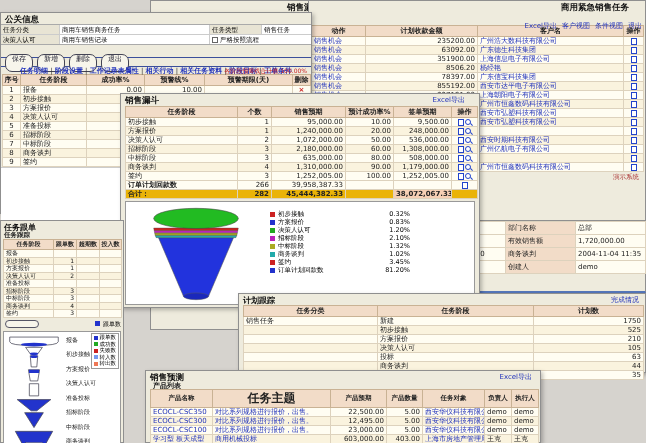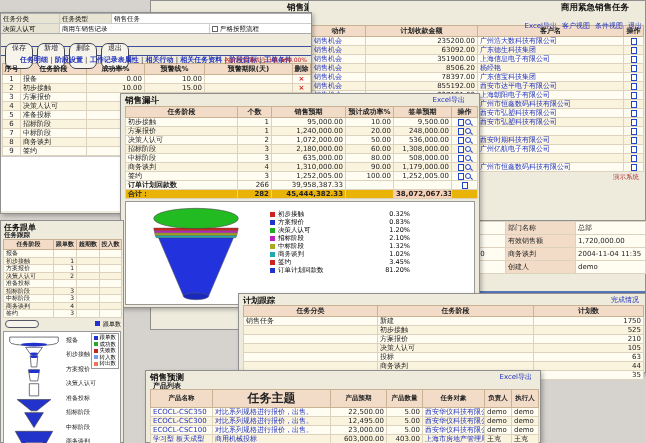--- a/index.html
+++ b/index.html
@@ -15,21 +15,21 @@
            overflow:hidden;white-space:nowrap;height:8px;line-height:8px;}
   .grid tr.alt td{background:#faf3de;}
   .grid tr.tot td{background:#eab308;font-weight:bold;}
   .hl{background:#f6cfb4 !important;}
   .num{text-align:right;}
   .ctr{text-align:center;}
   .lk{color:#2233bb;}
   .red{color:#cc2222;}
   .demo-tag{color:#aa3333;font-size:6.5px;}
   .btn{display:inline-block;border:1px solid #445;border-radius:7px;background:#f7f5eb;
-       font-size:7px;padding:0 6px;height:26px;line-height:9px;color:#223;margin-right:4px;}
+       font-size:7px;padding:0 6px;height:18px;line-height:9px;color:#223;margin-right:4px;}
   .cbx{display:inline-block;width:6px;height:6px;border:1px solid #666;background:#fff;vertical-align:middle;margin-right:2px;}
   .doc-icon{display:inline-block;width:6px;height:7px;border:1px solid #2244cc;background:#fff;vertical-align:middle;}
   .mag-icon{display:inline-block;width:6px;height:6px;border:1px solid #2244cc;border-radius:50%;background:#fff;
             vertical-align:middle;margin-left:1px;position:relative;}
   .mag-icon::after{content:"";position:absolute;left:4px;top:4px;width:3px;height:1px;background:#2244cc;transform:rotate(45deg);}
   .x-del{color:#cc2222;font-weight:bold;font-size:7px;}
   .leg-sq{display:inline-block;width:5px;height:5px;margin-right:3px;}
   .tabbar{border-top:1px solid #3b4f9b;border-bottom:1px solid #3b4f9b;text-align:center;}
   .tab{color:#2233bb;font-weight:bold;font-size:7px;}
   .tabsep{color:#333;font-size:7px;}
@@ -154,22 +154,24 @@
             <td class="num"></td>
             <td><span class="lk">广州市恒鑫数码科技有限公司</span></td>
             <td class="ctr"><span class="doc-icon"></span></td>
           </tr>
         </tbody>
       </table>
     <div style="text-align:right;padding-right:6px;" class="demo-tag">演示系统</div>
   </div>
 
   <div class="win" style="left:0;top:12px;width:312px;height:202px;z-index:3;">
+    <div class="wtitle" style="height:11px;padding:1px 0 0 4px;">公关信息</div>
     <div style="display:flex;height:10px;border-top:1px solid #aaa;background:#fff;">
       <div style="width:58px;background:#e8e4d4;font-size:6.5px;padding:1px 2px;">任务分类</div>
+      <div style="width:150px;font-size:6.5px;padding:1px 2px;border-left:1px solid #ccc;">商用车销售商务任务</div>
       <div style="width:52px;background:#e8e4d4;font-size:6.5px;padding:1px 2px;border-left:1px solid #ccc;">任务类型</div>
       <div style="flex:1;font-size:6.5px;padding:1px 2px;border-left:1px solid #ccc;">销售任务</div>
     </div>
     <div style="display:flex;height:10px;border-top:1px solid #ccc;background:#fff;">
       <div style="width:58px;background:#e8e4d4;font-size:6.5px;padding:1px 2px;">决策人认可</div>
       <div style="width:150px;font-size:6.5px;padding:1px 2px;border-left:1px solid #ccc;">商用车销售记录</div>
       <div style="flex:1;font-size:6.5px;padding:1px 2px;border-left:1px solid #ccc;">
         <span class="cbx"></span><span>严格按照流程</span>
       </div>
     </div>

